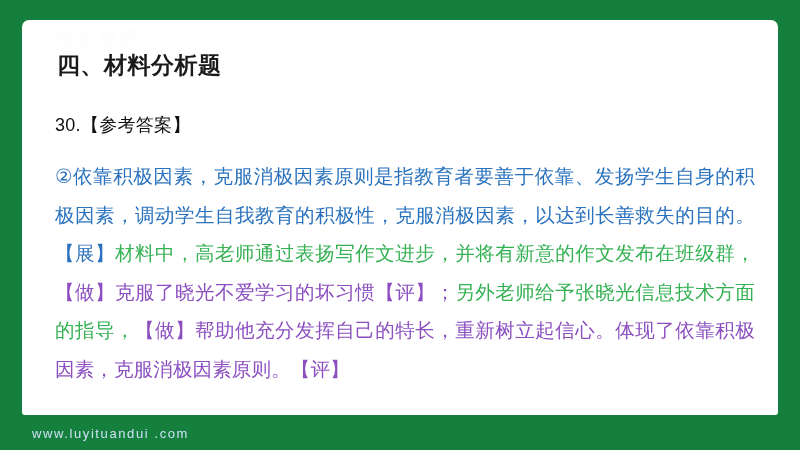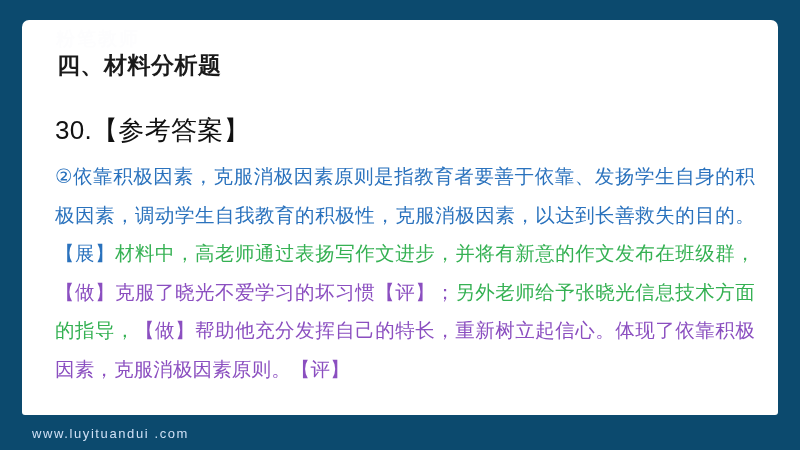--- a/index.html
+++ b/index.html
@@ -9,21 +9,21 @@
   body {
     width: 800px;
     height: 450px;
     overflow: hidden;
     font-family: "Liberation Sans", "DejaVu Sans", sans-serif;
   }
   #slide {
     position: relative;
     width: 800px;
     height: 450px;
-    background: #0c4a6e;
+    background: #15803d;
     overflow: hidden;
   }
   #card {
     position: absolute;
     left: 22px;
     top: 20px;
     width: 756px;
     height: 395px;
     background: #ffffff;
     border-radius: 7px 7px 3px 3px;
@@ -47,21 +47,21 @@
     font-size: 23px;
     font-weight: bold;
     color: #1a1a1a;
     letter-spacing: 0.5px;
     white-space: nowrap;
   }
   #answer-label {
     position: absolute;
     left: 33px;
     top: 93px;
-    font-size: 26px;
+    font-size: 18px;
     color: #111111;
     letter-spacing: 0.3px;
     white-space: nowrap;
     text-align: center;
   }
   #answer-body {
     position: absolute;
     left: 33px;
     top: 137px;
     width: 700px;

